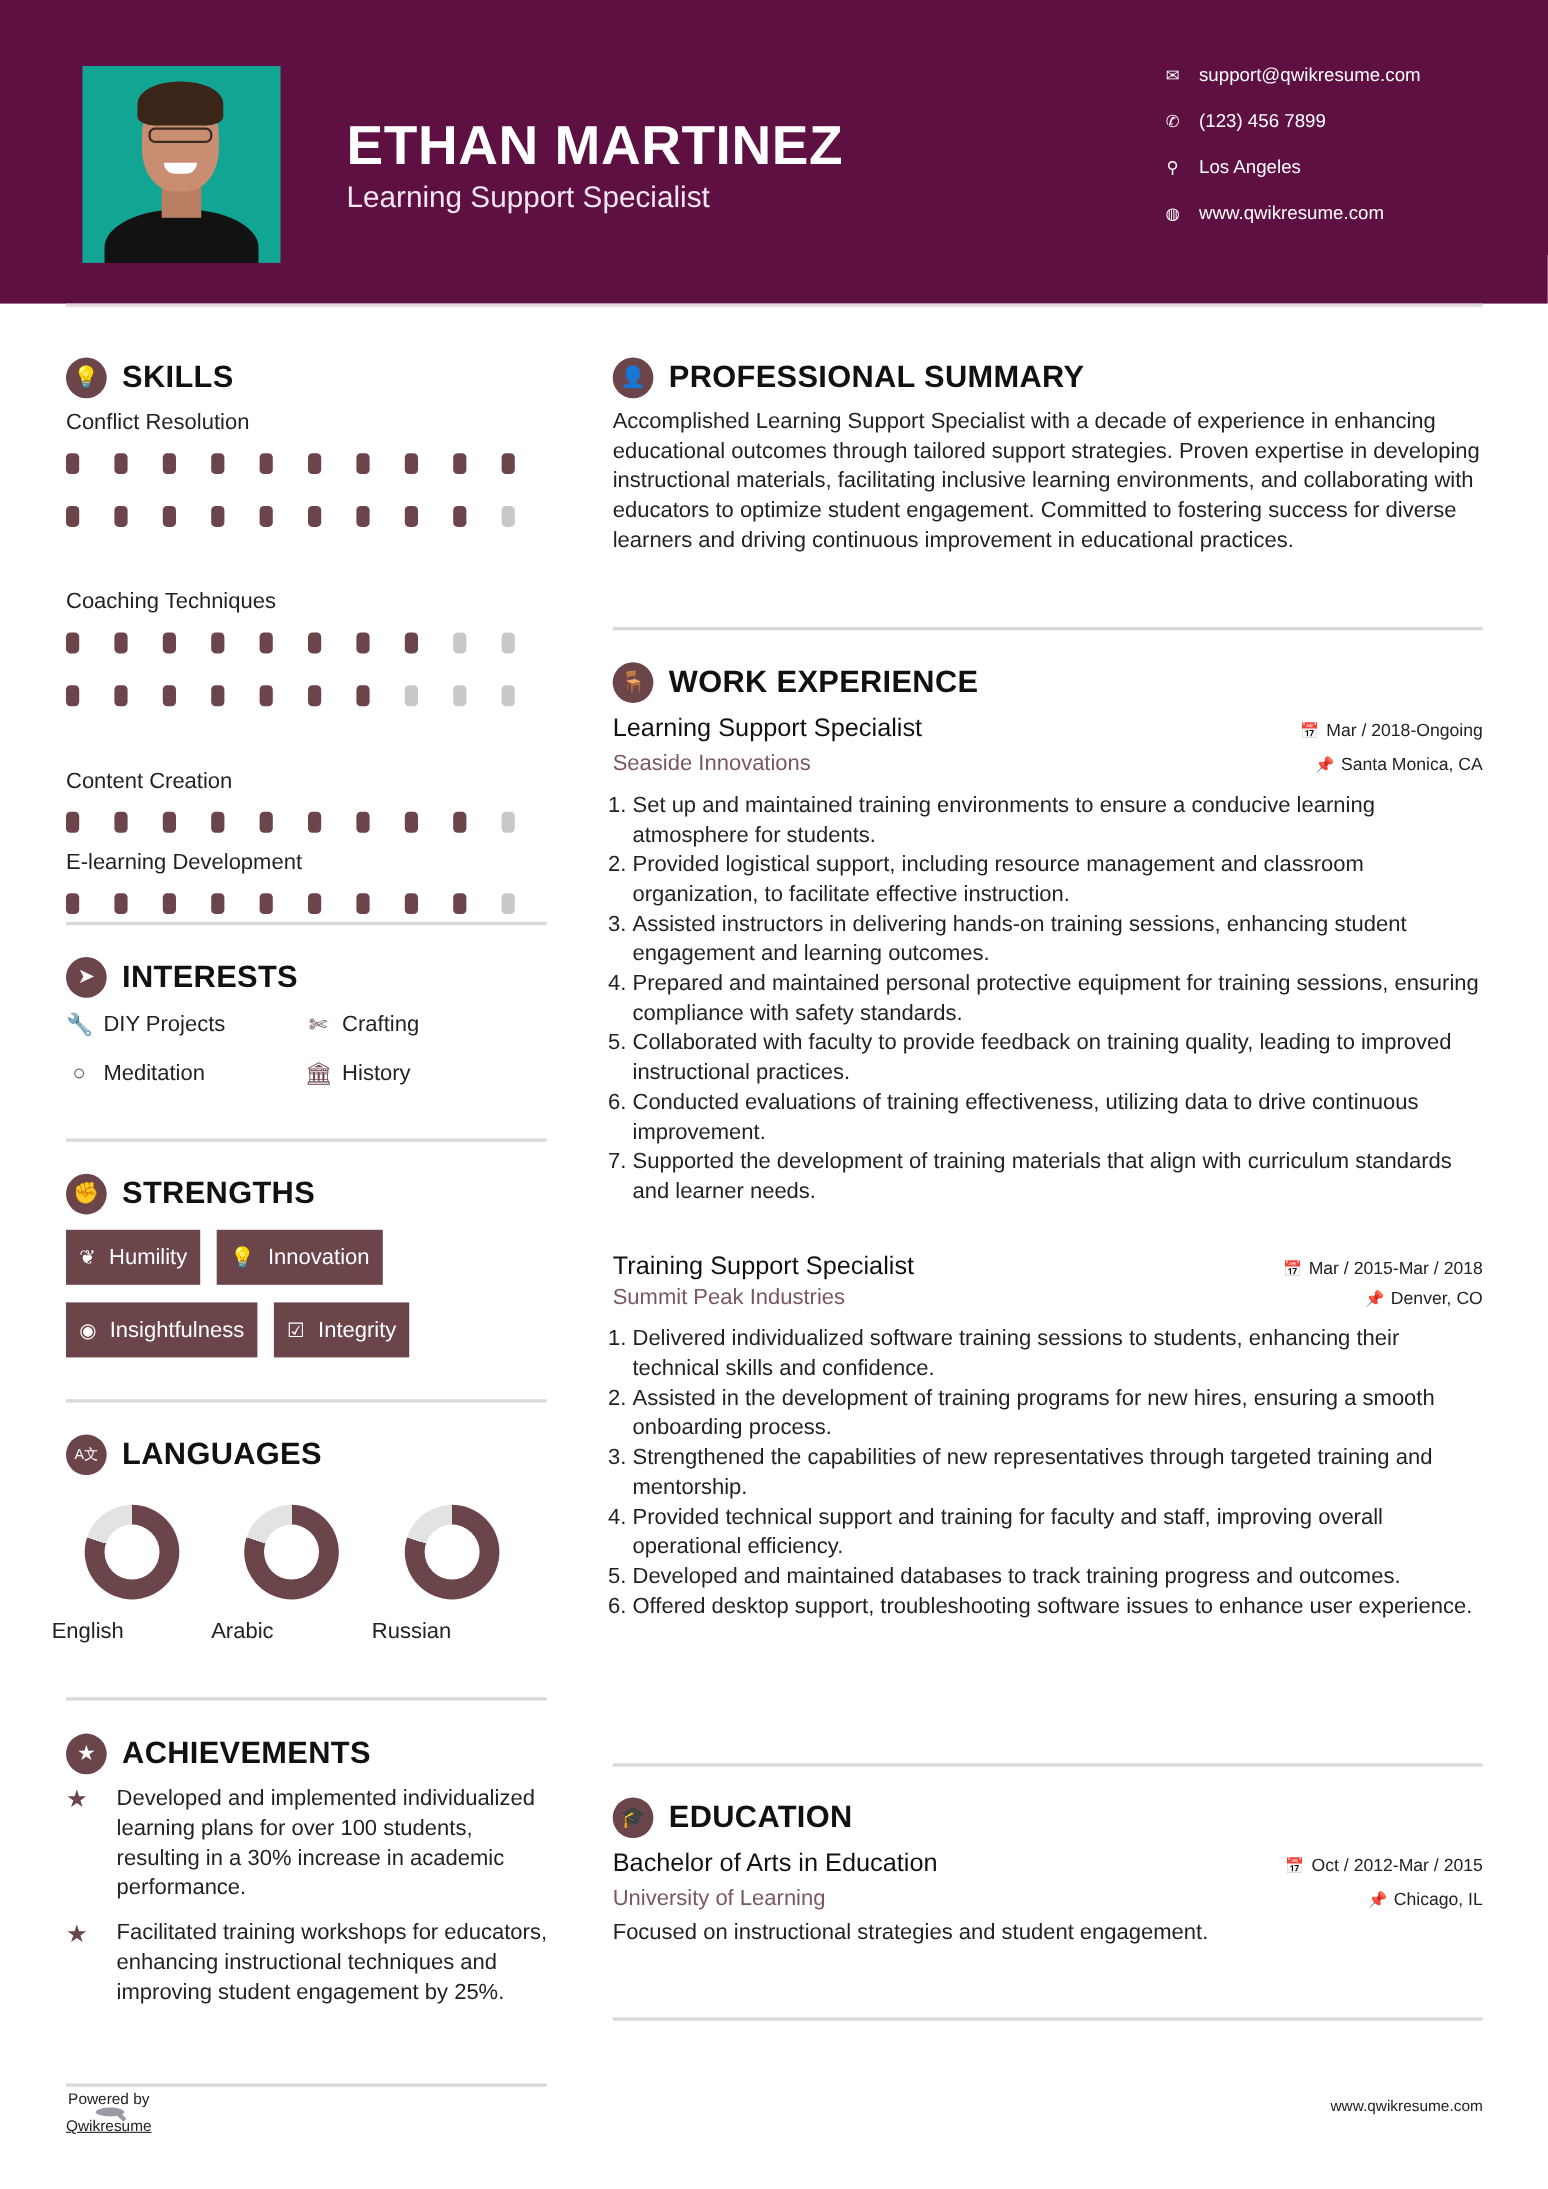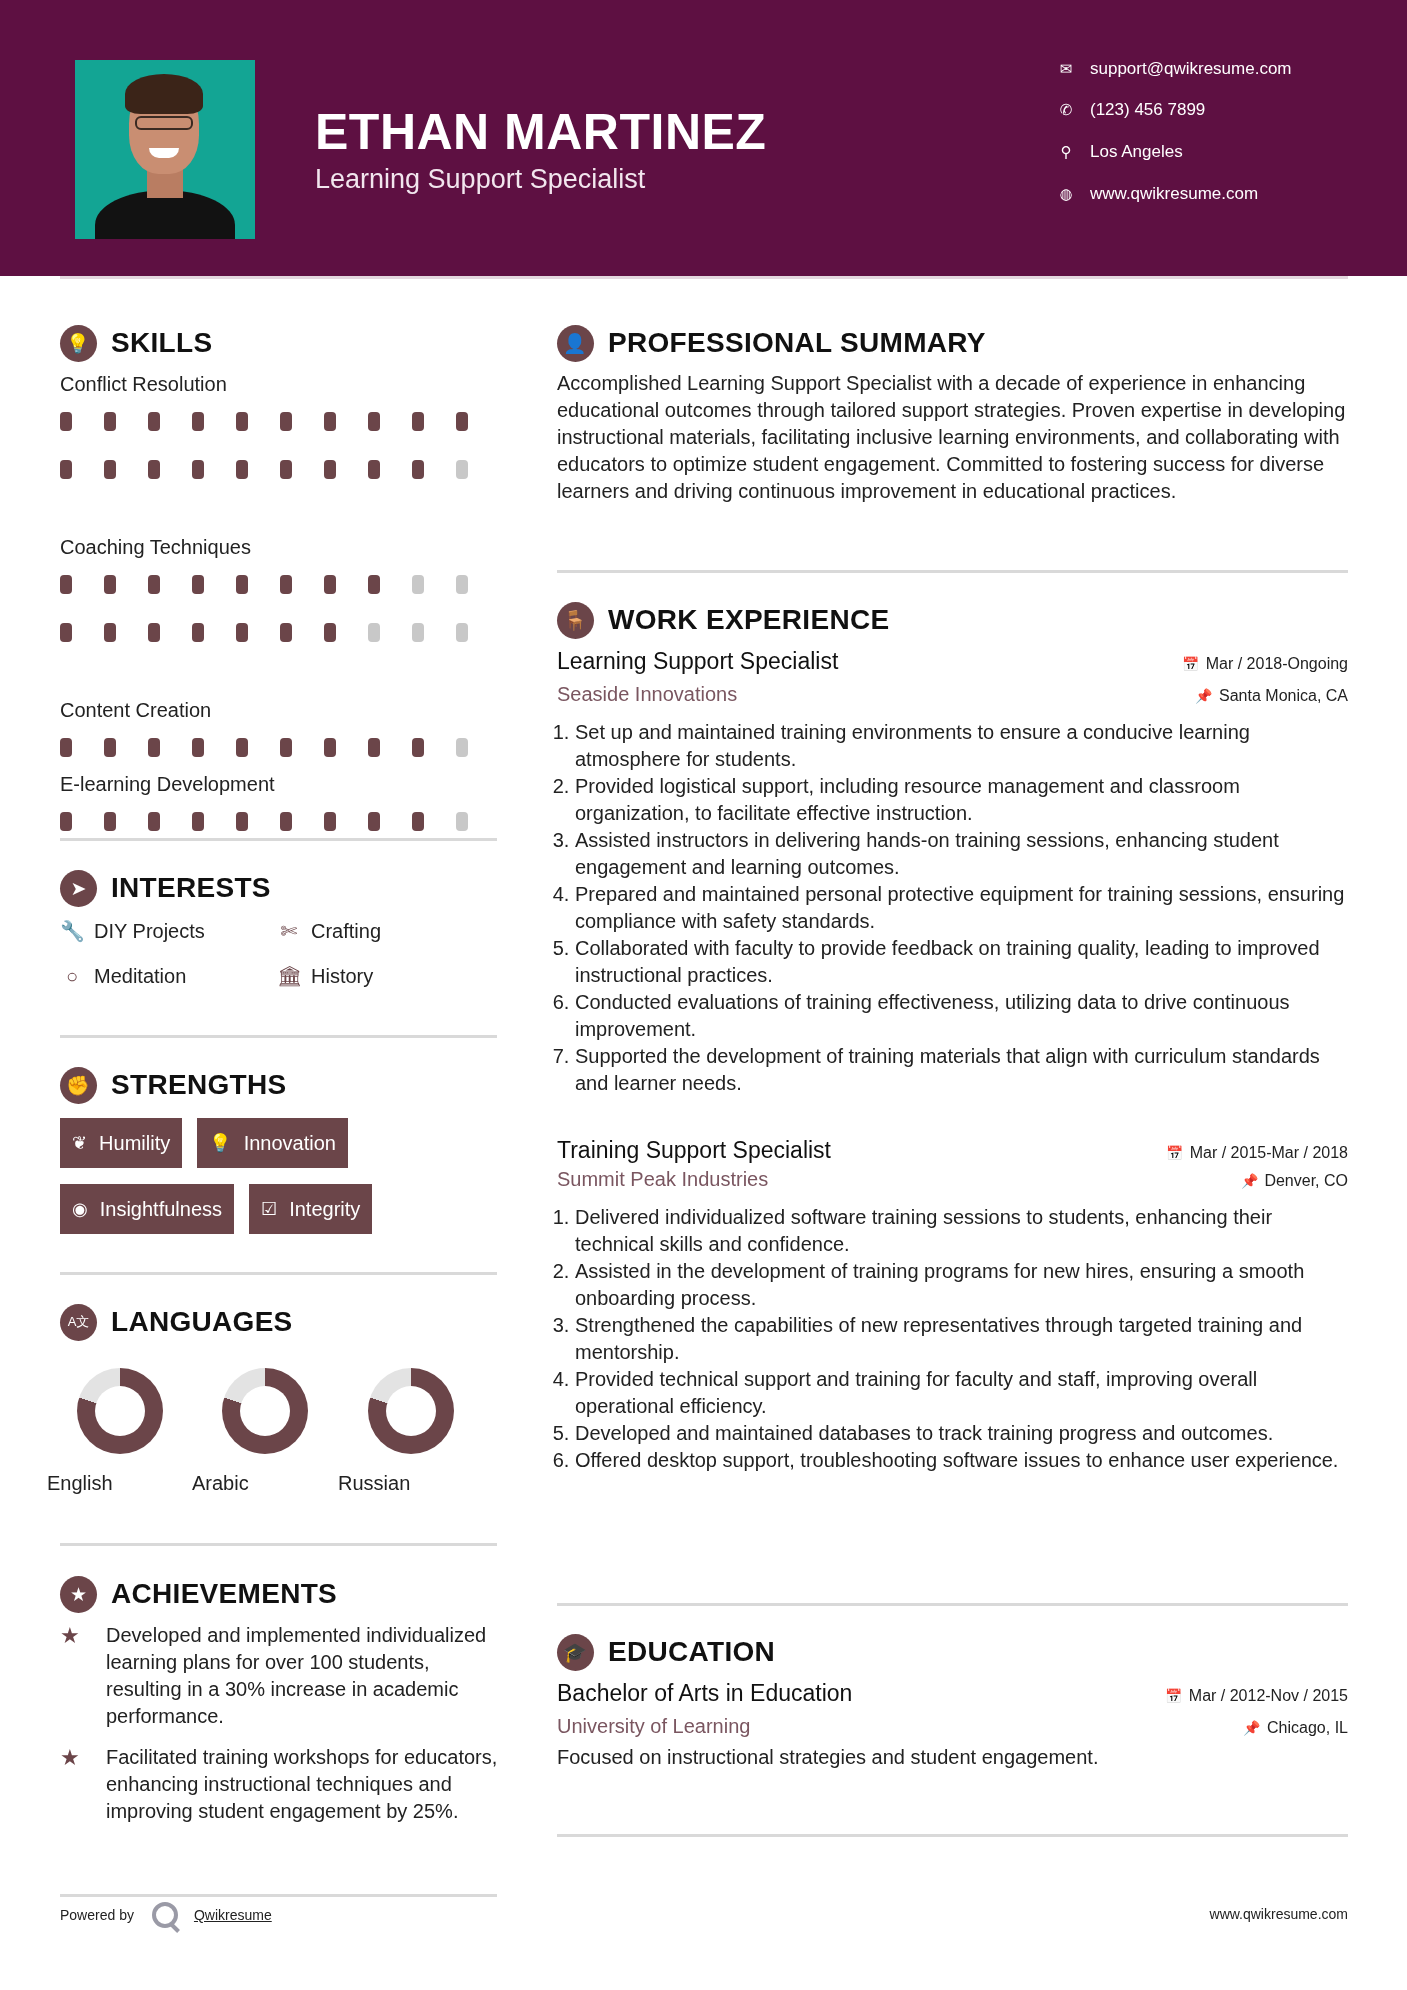--- a/index.html
+++ b/index.html
@@ -259,21 +259,21 @@
   <div class="ach">
     <span class="ic">★</span>
     <span>Developed and implemented individualized learning plans for over 100 students, resulting in a 30% increase in academic performance.</span>
   </div>
   <div class="ach" style="margin-top:14px;">
     <span class="ic">★</span>
     <span>Facilitated training workshops for educators, enhancing instructional techniques and improving student engagement by 25%.</span>
   </div>
 </div>
 <div class="abs divider" style="left:60px; top:1894px; width:437px;"></div>
-<div class="abs powered" style="left:60px; top:1900px; height:30px;">
+<div class="abs powered" style="left:60px; top:1900px; height:30px;flex-direction:column;">
   <span>Powered by</span>
   <span class="q-logo"></span>
   <span class="powered-link">Qwikresume</span>
 </div>
 
 <div class="abs sec-head" style="left:557px; top:323px;">
   <span class="sec-icon">👤</span>
   <span class="sec-title">PROFESSIONAL SUMMARY</span>
 </div>
 <div class="abs para" style="left:557px; top:370px; width:792px;">Accomplished Learning Support Specialist with a decade of experience in enhancing educational outcomes through tailored support strategies. Proven expertise in developing instructional materials, facilitating inclusive learning environments, and collaborating with educators to optimize student engagement. Committed to fostering success for diverse learners and driving continuous improvement in educational practices.</div>
@@ -324,21 +324,21 @@
 </div>
 <div class="abs divider" style="left:557px; top:1603px; width:791px;"></div>
 
 <div class="abs sec-head" style="left:557px; top:1632px;">
   <span class="sec-icon">🎓</span>
   <span class="sec-title">EDUCATION</span>
 </div>
 <div class="abs" style="left:557px; top:1680px; width:791px;">
   <div class="job-row">
     <span class="job-title">Bachelor of Arts in Education</span>
-    <span class="job-meta"><span class="ic">📅</span><span>Mar / 2012-Nov / 2015</span></span>
+    <span class="job-meta"><span class="ic">📅</span><span>Oct / 2012-Mar / 2015</span></span>
   </div>
   <div class="job-row" style="margin-top:8px;">
     <span class="company">University of Learning</span>
     <span class="job-meta"><span class="ic">📌</span><span>Chicago, IL</span></span>
   </div>
   <div class="para" style="margin-top:6px;">Focused on instructional strategies and student engagement.</div>
 </div>
 <div class="abs divider" style="left:557px; top:1834px; width:791px;"></div>
 
 <div class="abs" style="left:1100px; top:1906px; width:248px; text-align:right; font-size:14px; color:#222;">www.qwikresume.com</div>

